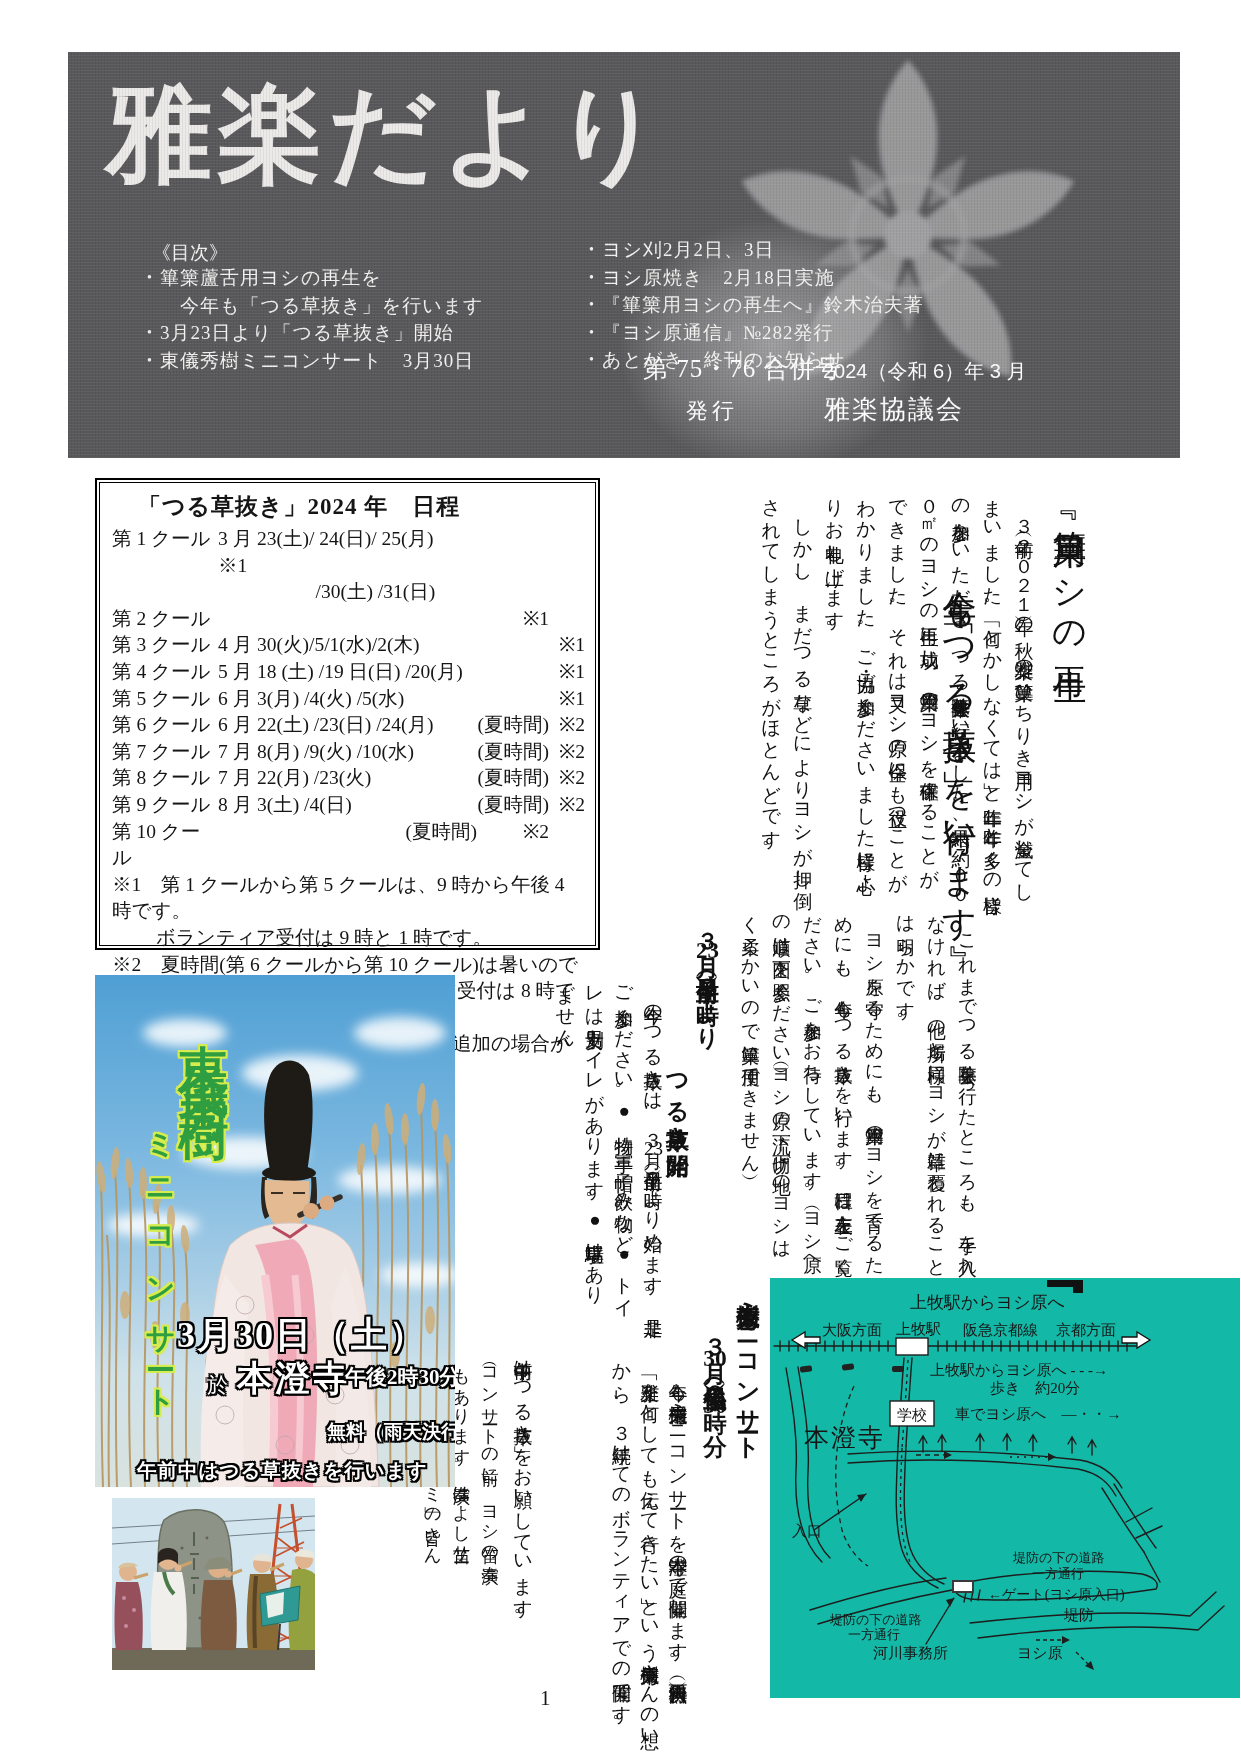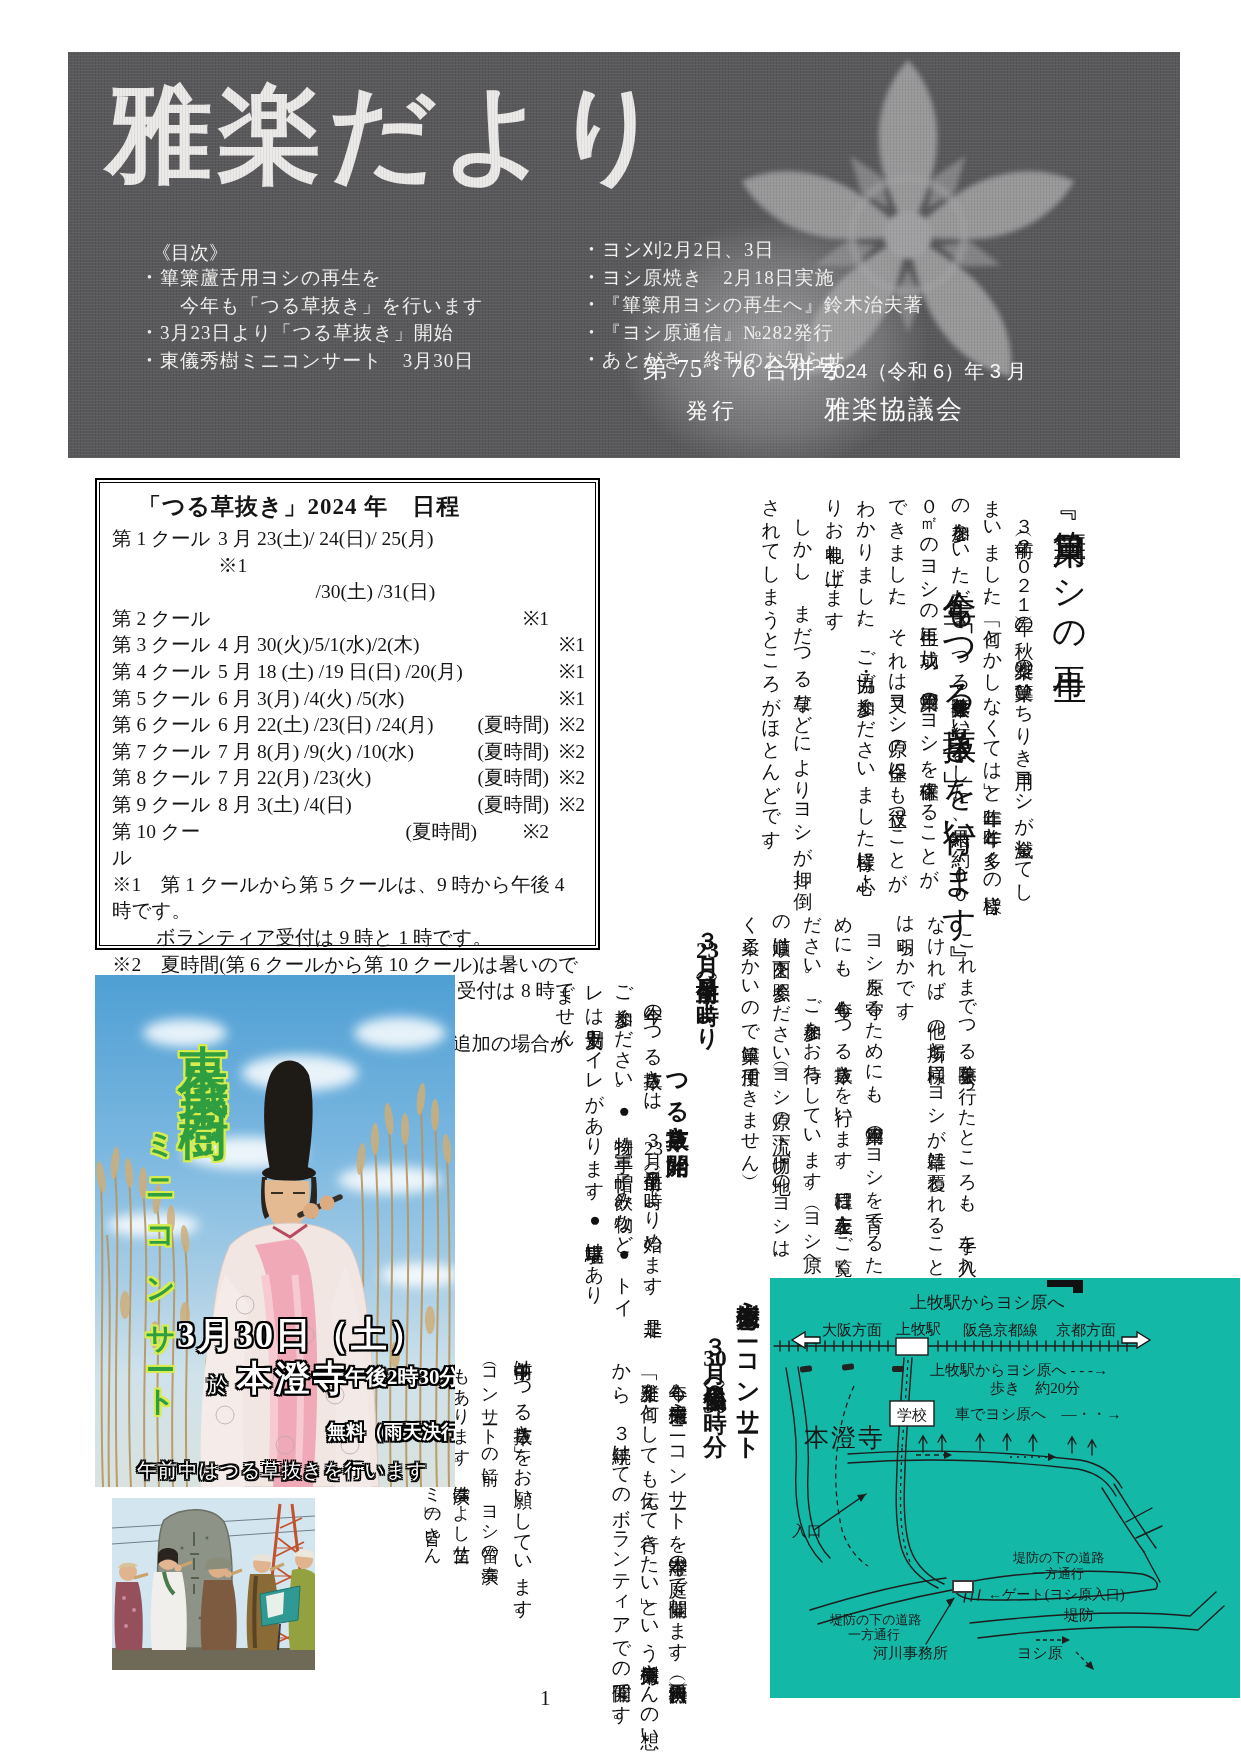--- a/index.html
+++ b/index.html
@@ -59,21 +59,21 @@
      -2px 0 0 #000,2px 0 0 #000,0 -2px 0 #000,0 2px 0 #000;}
   .out-g{color:#2f9e41;font-weight:bold;text-shadow:-2px -2px 0 #d7ec4e,2px -2px 0 #d7ec4e,
      -2px 2px 0 #d7ec4e,2px 2px 0 #d7ec4e,-2px 0 0 #d7ec4e,2px 0 0 #d7ec4e,0 -2px 0 #d7ec4e,0 2px 0 #d7ec4e;}
   .p-artist{left:76px;top:30px;writing-mode:vertical-rl;font-size:50px;letter-spacing:22px;}
   .p-event{left:46px;top:138px;writing-mode:vertical-rl;font-size:29px;letter-spacing:15px;}
   .p-date{left:82px;top:336px;font-size:36px;font-weight:bold;letter-spacing:2px;}
   .p-at{left:112px;top:396px;font-size:21px;}
   .p-venue{left:142px;top:380px;font-size:35px;font-weight:bold;letter-spacing:3px;}
   .p-time{left:250px;top:388px;font-size:21px;font-weight:bold;}
   .p-fee{left:232px;top:444px;font-size:19px;font-weight:bold;}
-  .p-morning{left:42px;top:482px;font-size:19.5px;font-weight:normal;letter-spacing:1px;}
+  .p-morning{left:42px;top:482px;font-size:19.5px;font-weight:bold;letter-spacing:1px;}
   
   .photo-small{position:absolute;left:112px;top:1498px;width:203px;height:172px;overflow:hidden;background:#d3e6f0;}
   
   .map{position:absolute;left:770px;top:1278px;width:470px;height:420px;background:#14b8a6;}
   .map svg{position:absolute;inset:0;}
   .map text{font-family:"Liberation Serif","DejaVu Serif",serif;fill:#161616;}
   .map .rd{fill:none;stroke:#1d1d1d;stroke-width:1.4;stroke-linecap:round;}
   .map .dsh{fill:none;stroke:#1d1d1d;stroke-width:1.3;}
   .pageno{position:absolute;left:540px;top:1686px;font-size:21px;}
 </style>

